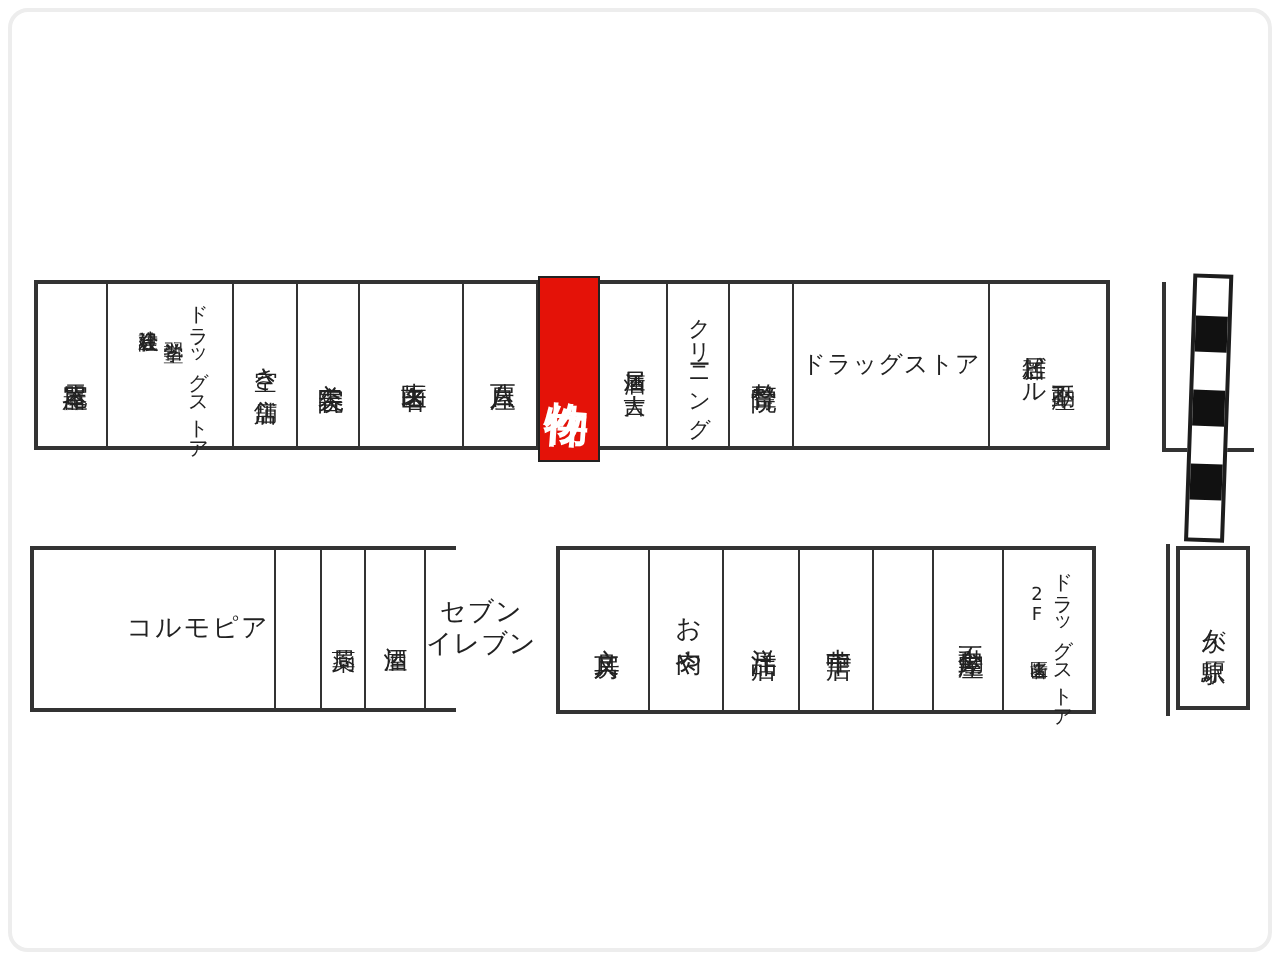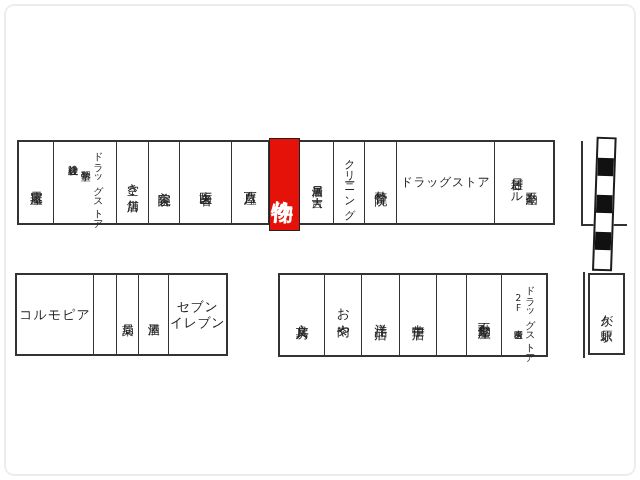--- a/index.html
+++ b/index.html
@@ -39,21 +39,21 @@
   .row-top .shop:nth-child(11){flex:0 0 98px;flex-direction:column;}
   .row-top .shop:nth-child(11) .line{writing-mode:horizontal-tb;font-size:12px;letter-spacing:0.5px;}
   .row-top .shop:nth-child(12){flex:1;}
   .row-top .shop:nth-child(12) .line{font-size:12px;letter-spacing:0;}
 
   
   .street-label{position:absolute;left:220px;top:240px;font-size:14.5px;letter-spacing:1.5px;color:#222;}
 
   
   .row-bl{left:15px;top:273px;width:213px;height:83px;}
-  .row-bl .shop:nth-child(1){flex:0 0 77px;flex-direction:column;}
+  .row-bl .shop:nth-child(1){flex:0 0 77px;flex-direction:column;margin-left:44px;}
   .row-bl .shop:nth-child(1) .line{writing-mode:horizontal-tb;font-size:13px;letter-spacing:1px;}
   .row-bl .shop:nth-child(2){flex:0 0 23px;}
   .row-bl .shop:nth-child(3){flex:0 0 22px;}
   .row-bl .shop:nth-child(3) .line{font-size:12px;letter-spacing:0;}
   .row-bl .shop:nth-child(4){flex:0 0 30px;}
   .row-bl .shop:nth-child(4) .line{font-size:12px;}
   .row-bl .shop:nth-child(5){flex:1;flex-direction:column;align-items:center;justify-content:center;}
   .row-bl .shop:nth-child(5) .line{writing-mode:horizontal-tb;font-size:13px;letter-spacing:0.5px;}
 
   

